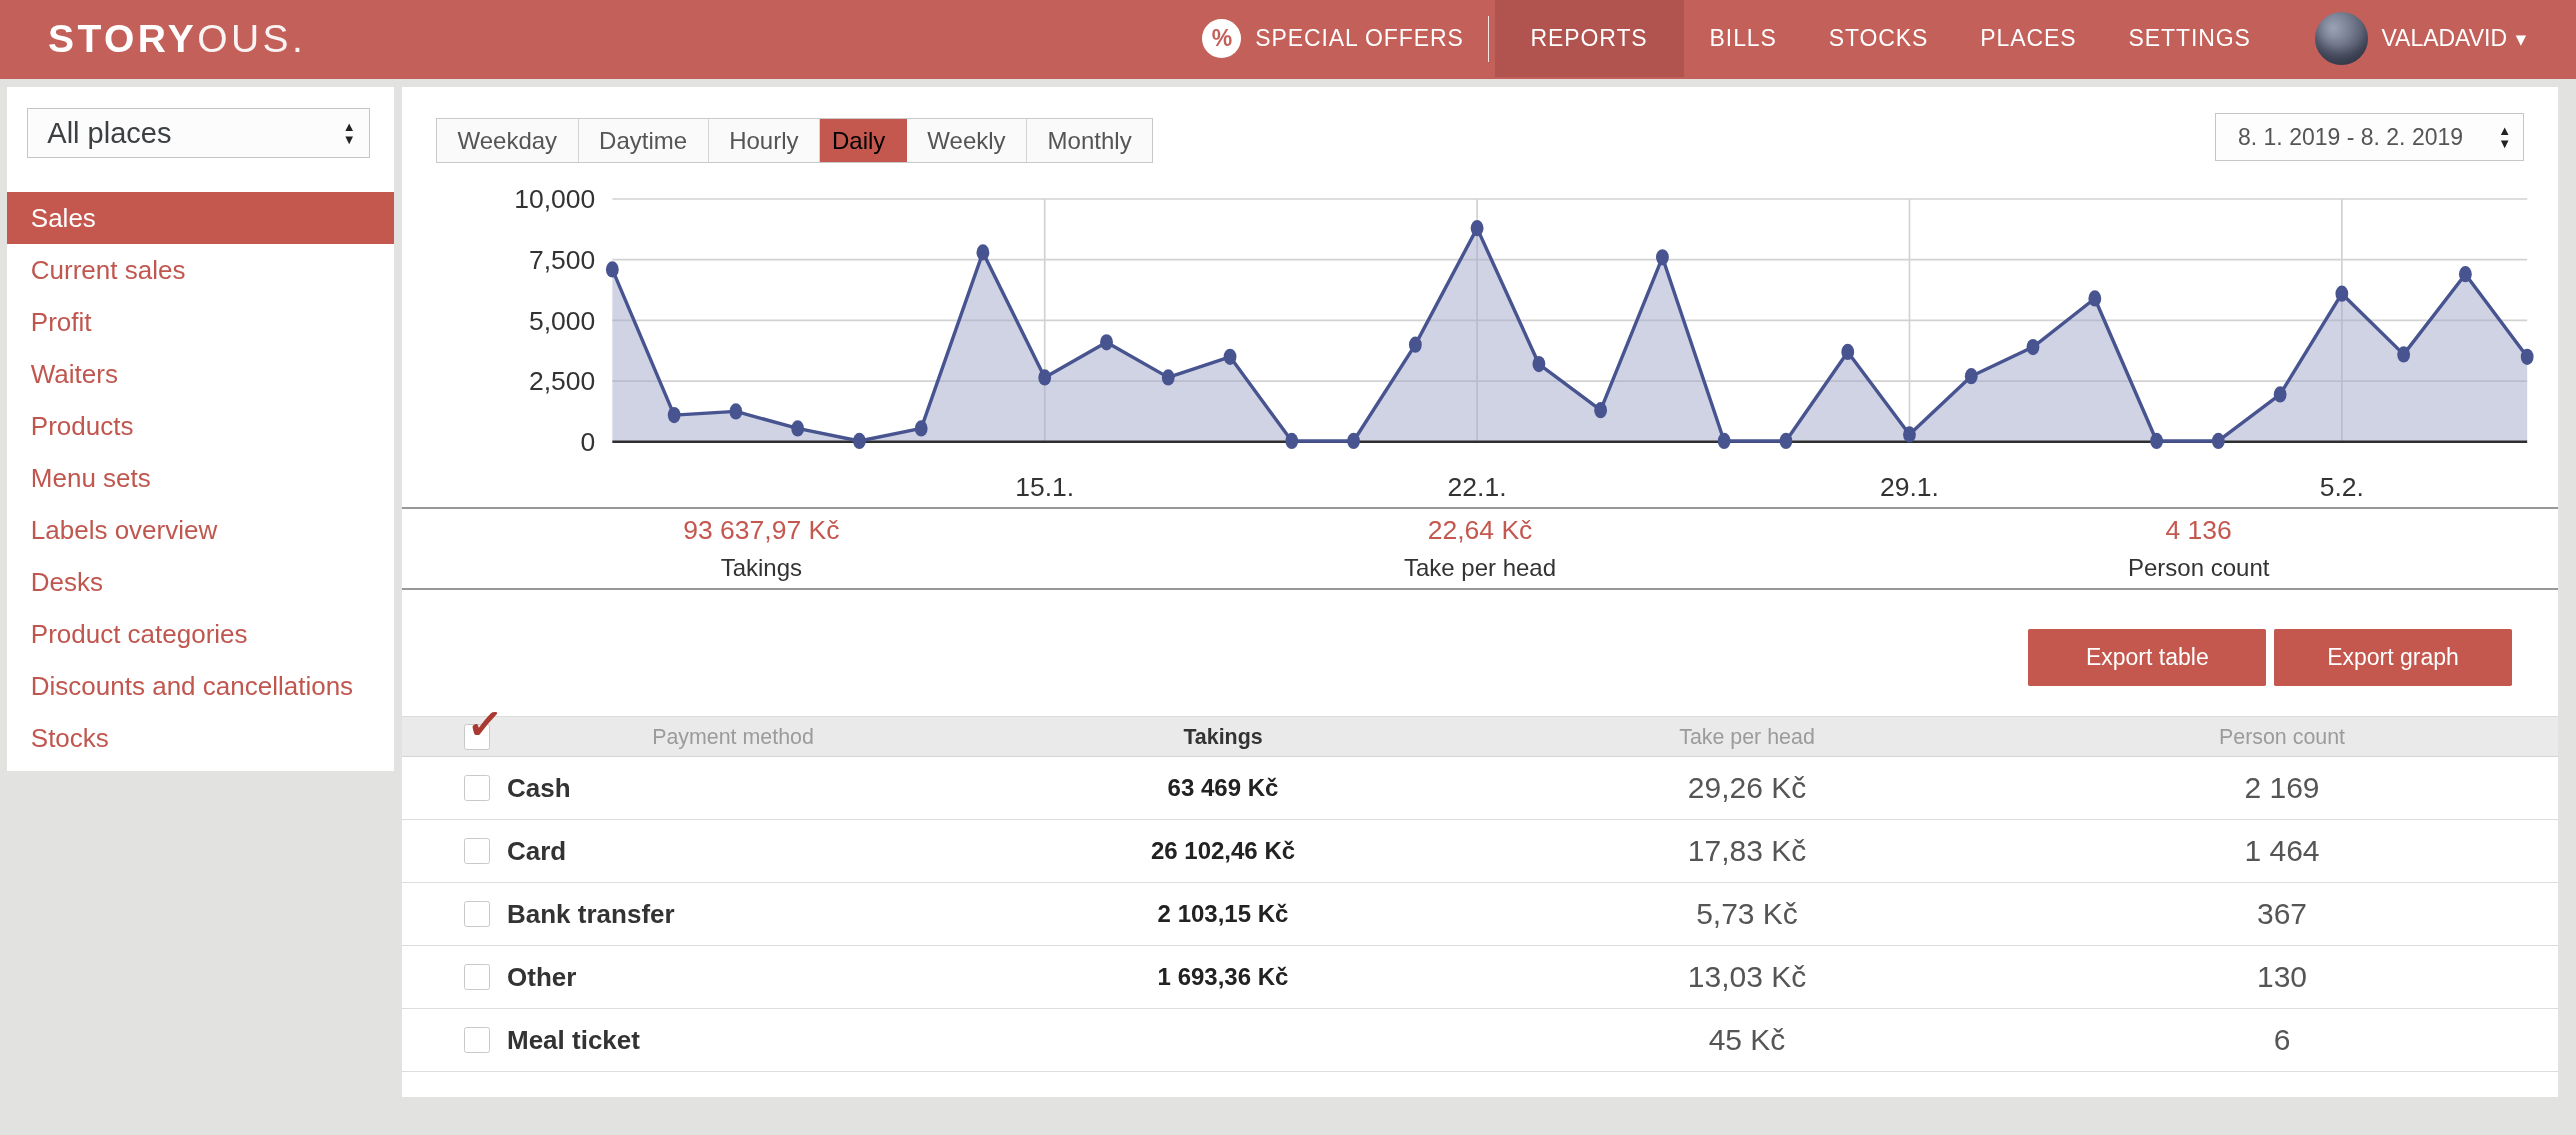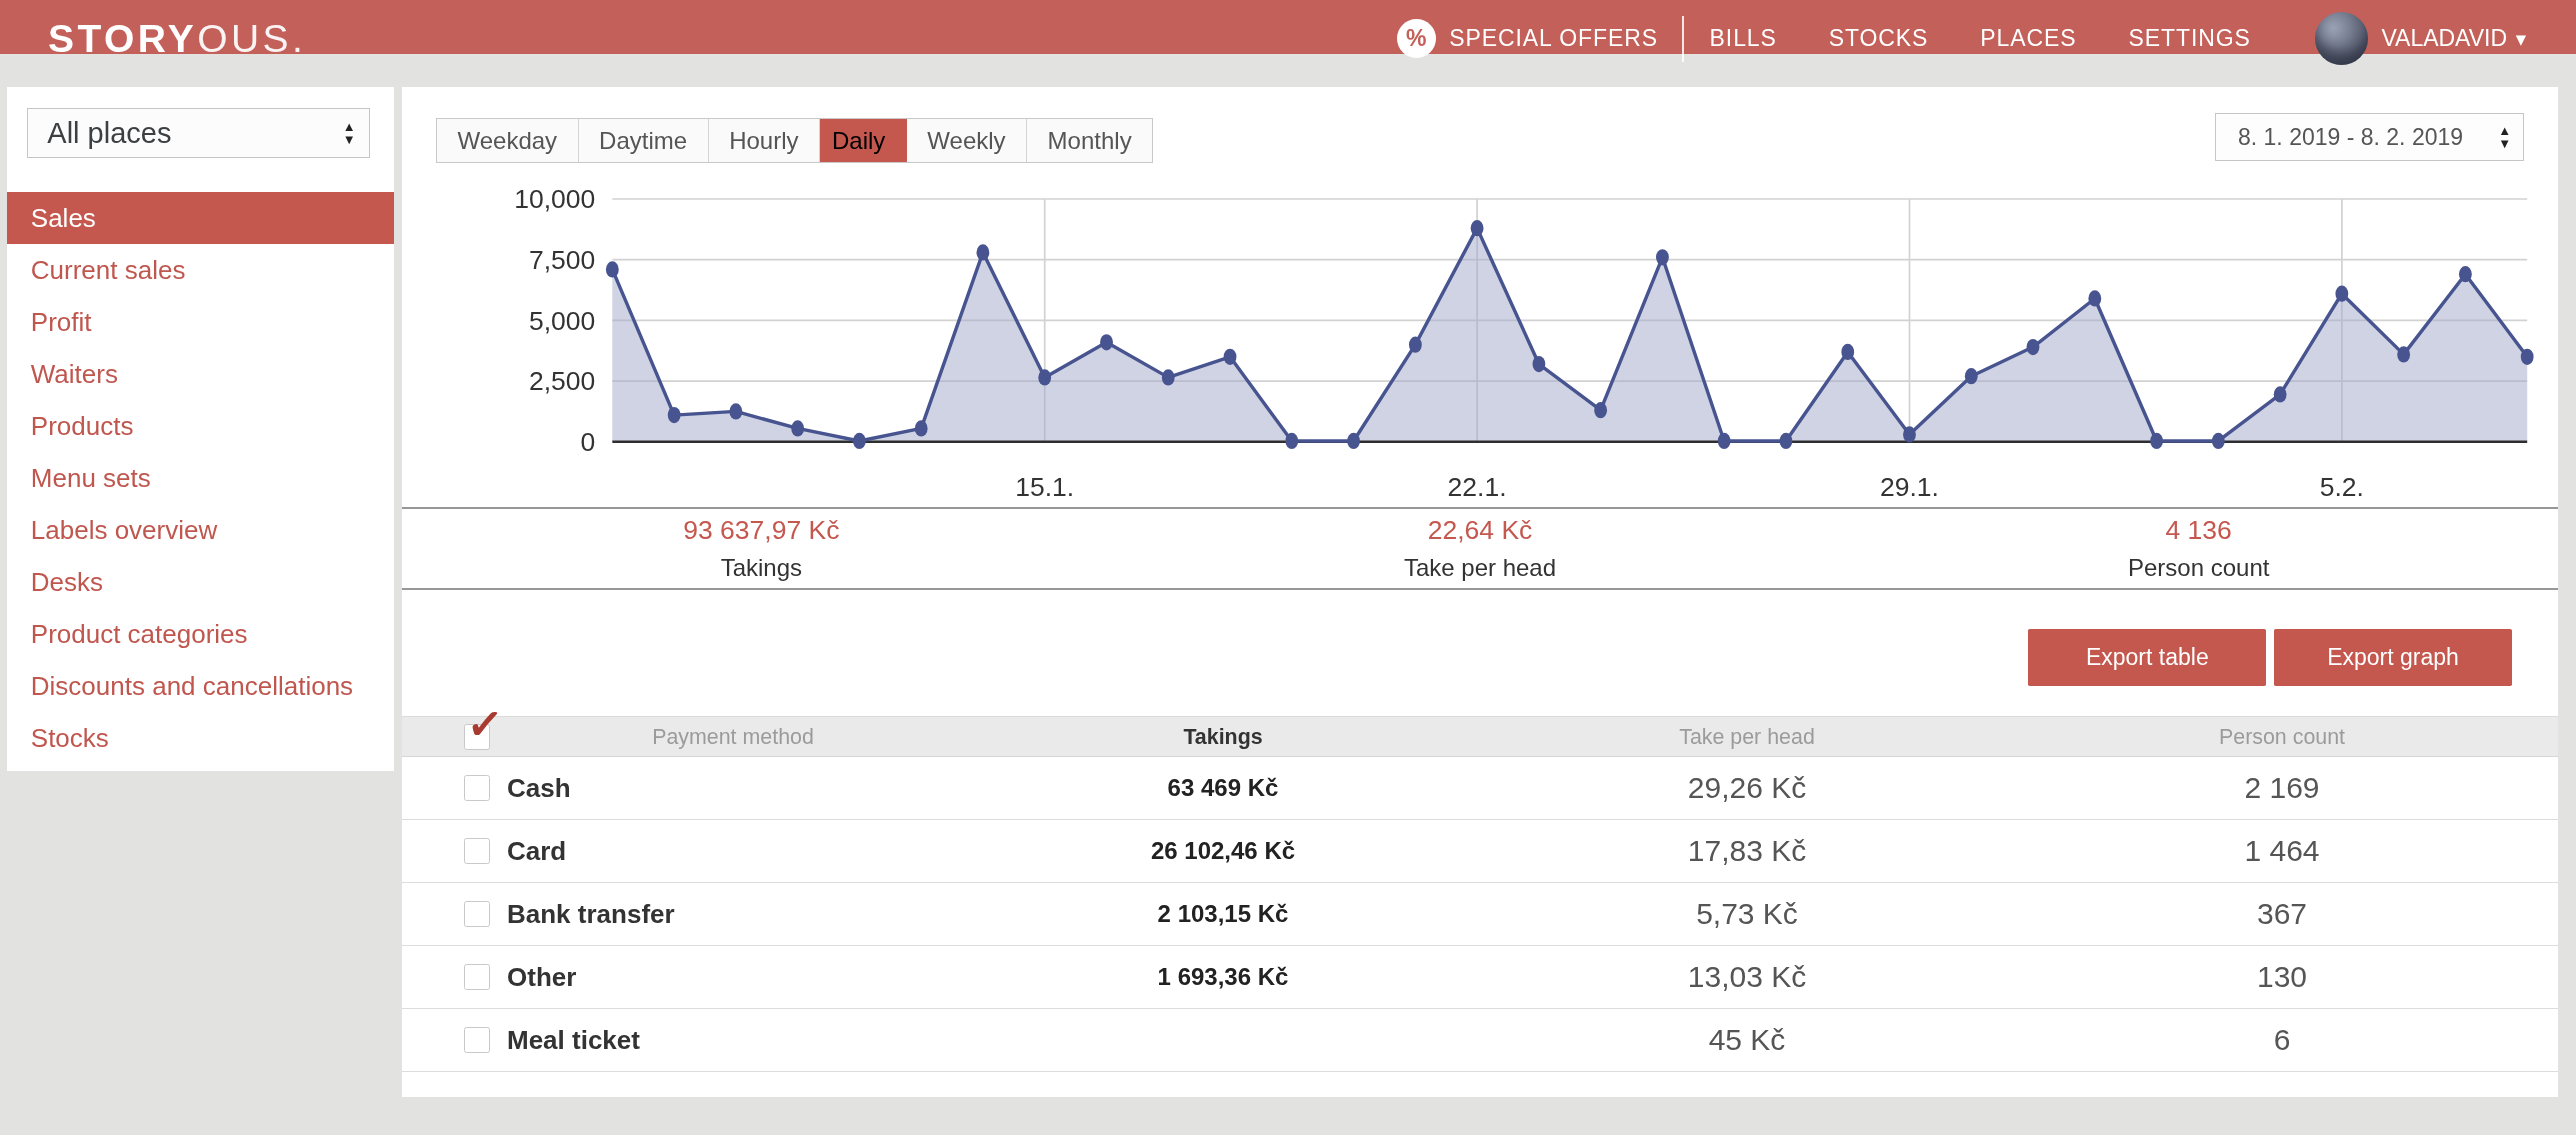--- a/index.html
+++ b/index.html
@@ -1,19 +1,19 @@
 <!DOCTYPE html>
 <html style="font-size:13.7px"><head>
 <meta charset="utf-8">
 <style>
   html,body{margin:0;padding:0;background:#E2E2E1;font-family:"Liberation Sans",sans-serif;}
   .screen{position:relative;width:2576px;height:1135px;background:#E2E2E1;overflow:hidden;}
 
   
-  .navbar{position:absolute;left:0;top:0;width:100%;height:54px;background:#C4605A;}
+  .navbar{position:absolute;left:0;top:0;width:100%;height:79px;background:#C4605A;}
   .logo{position:absolute;left:48px;top:0;height:77px;display:flex;align-items:center;color:#fff;font-size:39px;letter-spacing:3.4px;}
   .logo .lg-bold{font-weight:700;}
   .logo .lg-light{font-weight:400;opacity:.93;}
   .nav-right{position:absolute;right:50px;top:0;height:77px;display:flex;align-items:center;color:#fff;}
   .offer-badge{width:39px;height:39px;background:#fff;border-radius:50%;display:flex;align-items:center;justify-content:center;color:#C4605A;font-weight:700;font-size:23px;margin-right:13.7px;flex:0 0 auto;}
   .nav-link{font-size:23px;letter-spacing:0.9px;white-space:nowrap;}
   .nav-divider{width:1.7px;height:46px;background:rgba(255,255,255,.85);margin-left:24px;}
   .nav-item{height:77px;display:flex;align-items:center;padding:12px 26px;font-size:23px;letter-spacing:0.9px;white-space:nowrap;}
   .nav-item.reports{padding:0 36px;margin-left:5.1px;}
   .nav-item.active{background:#B1534E;}
@@ -83,20 +83,21 @@
 
   <div class="navbar">
     <div class="logo">
       <span class="lg-bold">STORY</span>
         <span class="lg-light">OUS.</span>
     </div>
     <div class="nav-right">
       <span class="offer-badge">%</span>
       <span class="nav-link">SPECIAL OFFERS</span>
       <span class="nav-divider"></span>
+      <span class="nav-item reports active">REPORTS</span>
       <span class="nav-item">BILLS</span>
       <span class="nav-item">STOCKS</span>
       <span class="nav-item">PLACES</span>
       <span class="nav-item">SETTINGS</span>
       <span class="avatar"></span>
       <span class="user">
         <span>VALADAVID</span>
         <span class="caret">▾</span>
       </span>
     </div>

